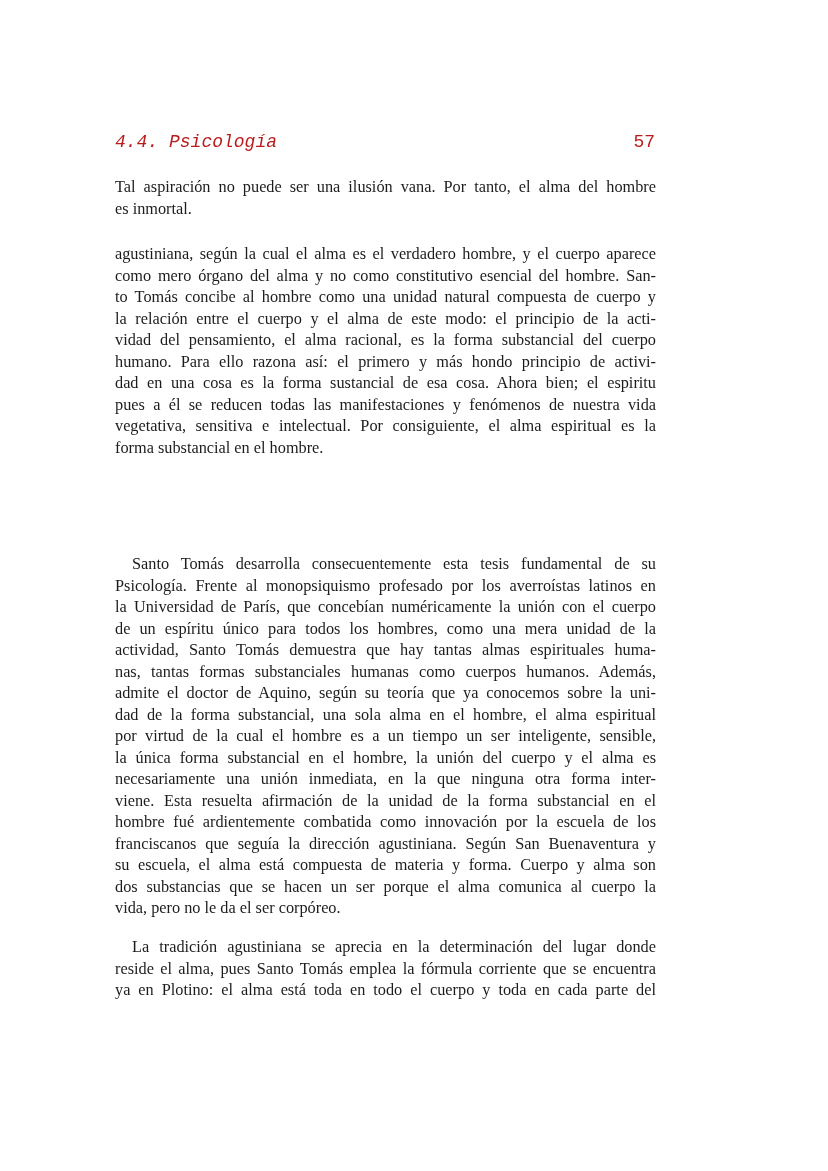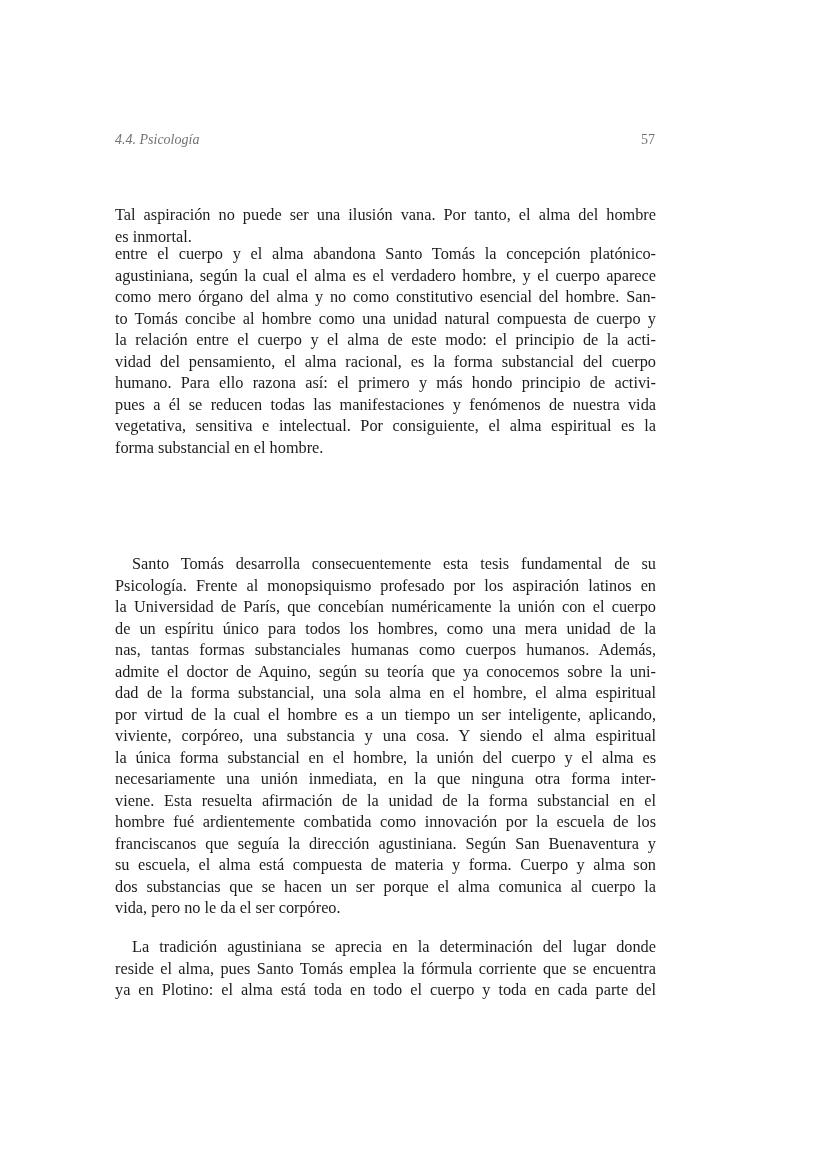--- a/index.html
+++ b/index.html
@@ -20,23 +20,23 @@
       left: 0; top: 0;
       width: 828px; height: 1171px;
       background: #ffffff;
     }
     .running-head {
       position: absolute;
       left: 115px;
       top: 132px;
       width: 540px;
       height: 22px;
-      font-family: Liberation Serif, serif;
-      font-size: 14px;
-      color: #737373;
+      font-family: Liberation Mono, monospace;
+      font-size: 18px;
+      color: #b91c1c;
     }
     .running-head .section {
       position: absolute;
       left: 0;
       top: 0;
       font-style: italic;
     }
     .running-head .page-num {
       position: absolute;
       right: 0;
@@ -60,63 +60,63 @@
     }
     .line.last {
       text-align-last: left;
     }
     .line.indent {
       padding-left: 17px;
     }
     .bold {
       font-weight: bold;
     }
-    #p1 { top: 176px; margin-top: 28px; }
+    #p1 { top: 176px; }
     #p2 { top: 243px; }
     #p3 { top: 553px; }
     #p4 { top: 936px; }
   </style>
 </head>
 <body>
 
 <div class="page">
 
   <div class="running-head">
     <span class="section">4.4. Psicología</span>
     <span class="page-num">57</span>
   </div>
 
   <div class="text-block" id="p1">
     <span class="line">Tal aspiración no puede ser una ilusión vana. Por tanto, el alma del hombre</span>
     <span class="line last">es inmortal.</span>
   </div>
 
   <div class="text-block" id="p2">
-    <span class="line">entre el cuerpo y el alma abandona Santo Tomás la concepción platónico-</span>
     <span class="line">agustiniana, según la cual el alma es el verdadero hombre, y el cuerpo aparece</span>
     <span class="line">como mero órgano del alma y no como constitutivo esencial del hombre. San-</span>
     <span class="line">to Tomás concibe al hombre como una unidad natural compuesta de cuerpo y</span>
     <span class="line">la relación entre el cuerpo y el alma de este modo: el principio de la acti-</span>
     <span class="line">vidad del pensamiento, el alma racional, es la forma substancial del cuerpo</span>
     <span class="line">humano. Para ello razona así: el primero y más hondo principio de activi-</span>
+    <span class="line">dad en una cosa es la forma sustancial de esa cosa. Ahora bien; el espiritu</span>
     <span class="line">pues a él se reducen todas las manifestaciones y fenómenos de nuestra vida</span>
     <span class="line">vegetativa, sensitiva e intelectual. Por consiguiente, el alma espiritual es la</span>
     <span class="line last">forma substancial en el hombre.</span>
   </div>
 
   <div class="text-block" id="p3">
     <span class="line indent">Santo Tomás desarrolla consecuentemente esta tesis fundamental de su</span>
-    <span class="line">Psicología. Frente al monopsiquismo profesado por los aspiración latinos en</span>
+    <span class="line">Psicología. Frente al monopsiquismo profesado por los averroístas latinos en</span>
     <span class="line">la Universidad de París, que concebían numéricamente la unión con el cuerpo</span>
     <span class="line">de un espíritu único para todos los hombres, como una mera unidad de la</span>
+    <span class="line">actividad, Santo Tomás demuestra que hay tantas almas espirituales huma-</span>
     <span class="line">nas, tantas formas substanciales humanas como cuerpos humanos. Además,</span>
     <span class="line">admite el doctor de Aquino, según su teoría que ya conocemos sobre la uni-</span>
     <span class="line">dad de la forma substancial, una sola alma en el hombre, el alma espiritual</span>
-    <span class="line">por virtud de la cual el hombre es a un tiempo un ser inteligente, aplicando,</span>
-    <span class="line">viviente, corpóreo, una substancia y una cosa. Y siendo el alma espiritual</span>
+    <span class="line">por virtud de la cual el hombre es a un tiempo un ser inteligente, sensible,</span>
     <span class="line">la única forma substancial en el hombre, la unión del cuerpo y el alma es</span>
     <span class="line">necesariamente una unión inmediata, en la que ninguna otra forma inter-</span>
     <span class="line">viene. Esta resuelta afirmación de la unidad de la forma substancial en el</span>
     <span class="line">hombre fué ardientemente combatida como innovación por la escuela de los</span>
     <span class="line">franciscanos que seguía la dirección agustiniana. Según San Buenaventura y</span>
     <span class="line">su escuela, el alma está compuesta de materia y forma. Cuerpo y alma son</span>
     <span class="line">dos substancias que se hacen un ser porque el alma comunica al cuerpo la</span>
     <span class="line last">vida, pero no le da el ser corpóreo.</span>
   </div>
 

